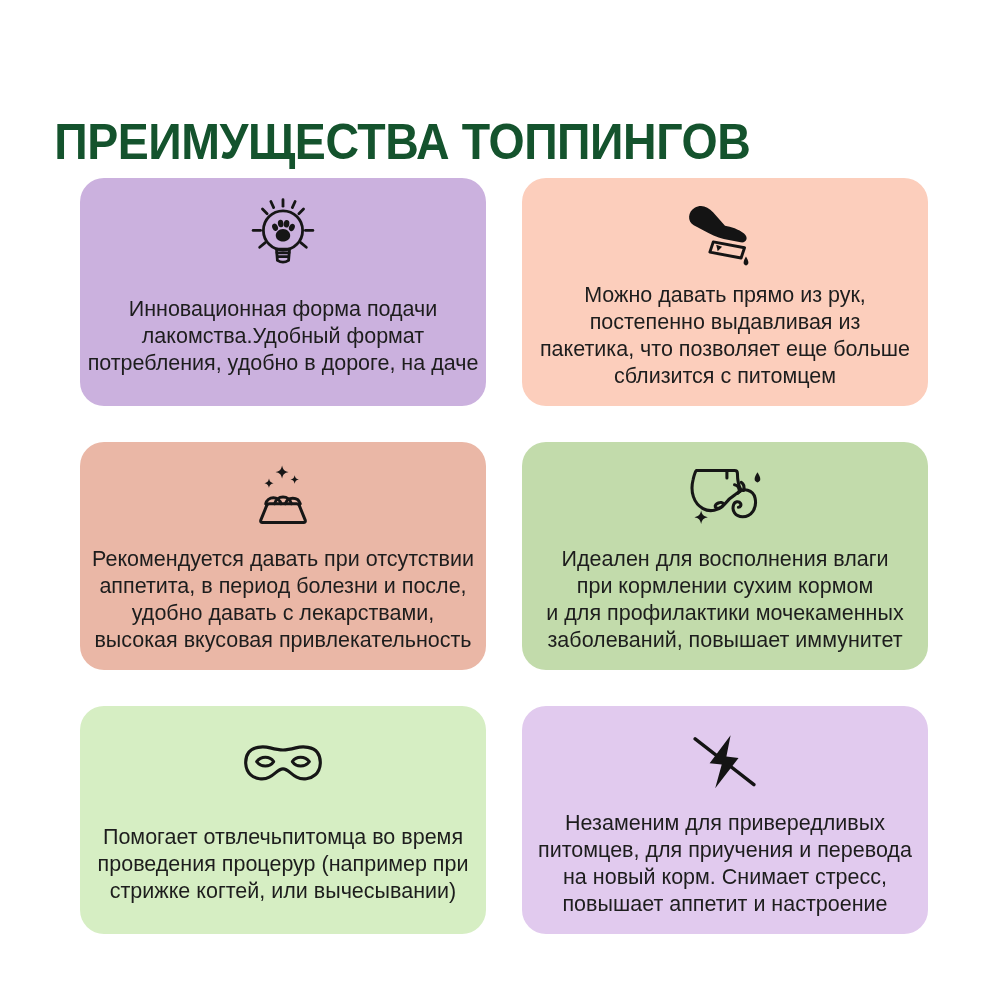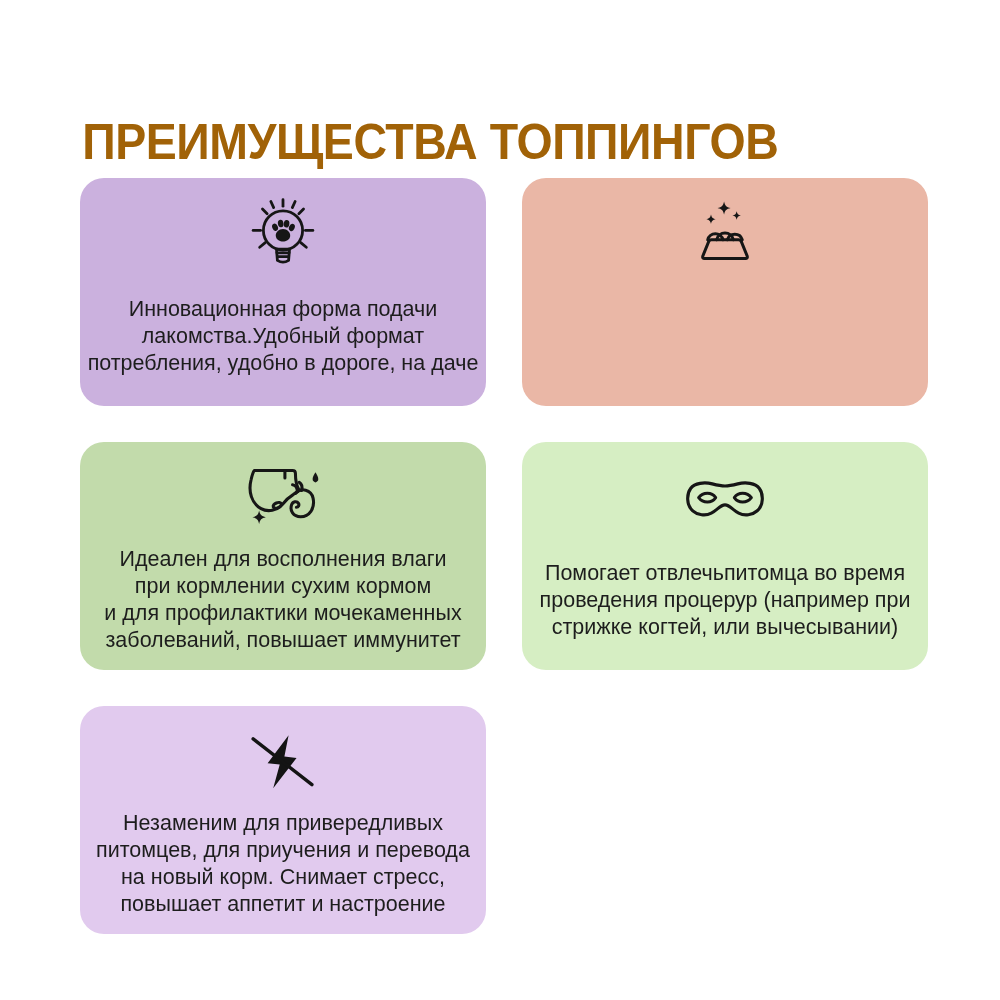--- a/index.html
+++ b/index.html
@@ -7,25 +7,25 @@
     width: 1000px; height: 1000px;
     background: #ffffff;
     font-family: "Liberation Sans", sans-serif;
     position: relative;
     overflow: hidden;
   }
   .title {
     position: absolute;
     top: 82px; left: 0;
     width: 804px;
-    text-align: right;
+    text-align: center;
     font-size: 50px;
     line-height: 52px;
     font-weight: 700;
-    color: #a16207;
+    color: #14532d;
     letter-spacing: -0.5px;
     white-space: nowrap;
   }
   .title .squeeze {
     display: inline-block;
     transform: scaleX(0.93);
     transform-origin: center;
   }
   .grid {
     position: absolute;
@@ -98,35 +98,53 @@
           <ellipse cx="54.5" cy="34.8" rx="3" ry="4" transform="rotate(24 54.5 34.8)"></ellipse>
           <path d="M45,36.5 C49.5,36.5 53.3,40.2 52.7,44.2 C52.1,48.3 48.2,49.8 45,49.8 C41.8,49.8 37.9,48.3 37.3,44.2 C36.7,40.2 40.5,36.5 45,36.5 Z"></path>
         </g>
       </svg>
     </div>
     <div class="card-text">Инновационная форма подачи
 лакомства.Удобный формат
 потребления, удобно в дороге, на даче</div>
   </div>
 
+  <div class="card" style="background: rgb(252, 206, 188);">
+    <div class="icon">
+      <svg width="88" height="82" viewBox="0 0 90 84" fill="none">
+        <path fill="#141414" d="M14,12 C7,16 6,26 13,30 L28,38 C35,42 42,44 49,45 L61,47.5 C67,48.5 69.5,42.5 64.5,38.5 C59,34 51,31.5 45,30.5 L33,17 C27,10 20,8.5 14,12 Z"></path>
+        <path d="M33,47 L65,53 L61.5,63.5 L29.5,57.5 Z" stroke="#141414" stroke-width="3" stroke-linejoin="round"></path>
+        <path fill="#141414" d="M36,50 L42,52 L37.5,56.5 Z"></path>
+        <path fill="#141414" d="M66.5,62 C63.5,66.8 63,70.2 66.5,71.2 C70,70.2 69.5,66.8 66.5,62 Z"></path>
+      </svg>
+    </div>
+    <div class="card-text">Можно давать прямо из рук,
+постепенно выдавливая из
+пакетика, что позволяет еще больше
+сблизится с питомцем</div>
+  </div>
 
   <div class="card" style="background: rgb(234, 183, 166);">
     <div class="icon">
       <svg width="84" height="84" viewBox="0 0 90 90" fill="none" stroke="#161616" stroke-width="3.2" stroke-linejoin="round">
         <path d="M23,68 Q20.5,68 21.2,65.5 L27.5,50 Q28.2,48 30.5,48 L59.5,48 Q61.8,48 62.5,50 L68.8,65.5 Q69.5,68 67,68 Z"></path>
         <path d="M26.5,48 A8.4,8.4 0 0 1 42.8,48" stroke-linecap="round"></path>
         <path d="M36,48 A9.2,9.2 0 0 1 54,48" stroke-linecap="round"></path>
         <path d="M47.5,48 A8.4,8.4 0 0 1 63.5,48" stroke-linecap="round"></path>
         <g fill="#161616" stroke="none">
           <path d="M30,21 C30.8,24.3 31.8,25.2 35,26 C31.8,26.8 30.8,27.7 30,31 C29.2,27.7 28.2,26.8 25,26 C28.2,25.2 29.2,24.3 30,21 Z"></path>
           <path d="M44,7 C45.1,11.6 46.4,12.9 51,14 C46.4,15.1 45.1,16.4 44,21 C42.9,16.4 41.6,15.1 37,14 C41.6,12.9 42.9,11.6 44,7 Z"></path>
           <path d="M57.5,17.5 C58.2,20.5 59,21.3 62,22 C59,22.7 58.2,23.5 57.5,26.5 C56.8,23.5 56,22.7 53,22 C56,21.3 56.8,20.5 57.5,17.5 Z"></path>
         </g>
       </svg>
     </div>
+    <div class="card-text">Рекомендуется давать при отсутствии
+аппетита, в период болезни и после,
+удобно давать с лекарствами,
+высокая вкусовая привлекательность</div>
   </div>
 
   <div class="card" style="background: rgb(194, 219, 171);">
     <div class="icon">
       <svg width="86" height="84" viewBox="0 0 90 88" fill="none" stroke="#161616" stroke-width="3.2" stroke-linecap="round" stroke-linejoin="round">
         <path d="M15,12 L55,12 C57,12 58,13 58,15 C58,22 59,28 62,33 L56,37 C51,40 47,44 44,48 C39,54 29,56 22,52 C12,46.5 8.5,34 11.5,22 C12.5,17.5 13.5,14 15,12 Z"></path>
         <line x1="47" y1="12" x2="47" y2="20"></line>
         <ellipse cx="39" cy="48.5" rx="4.5" ry="2.6" transform="rotate(-22 39 48.5)"></ellipse>
         <path d="M58,36 C64,29.5 74.5,32 76.5,41 C78.8,52 72.5,60.5 63.5,60.5 C55.5,60.5 52,54 54,48 C55.2,44.4 59.5,43.6 61.2,46.5 C62.3,48.4 61.2,50.5 59,50.5"></path>
         <path d="M60,34 C60,30 58,27.5 55,27"></path>

